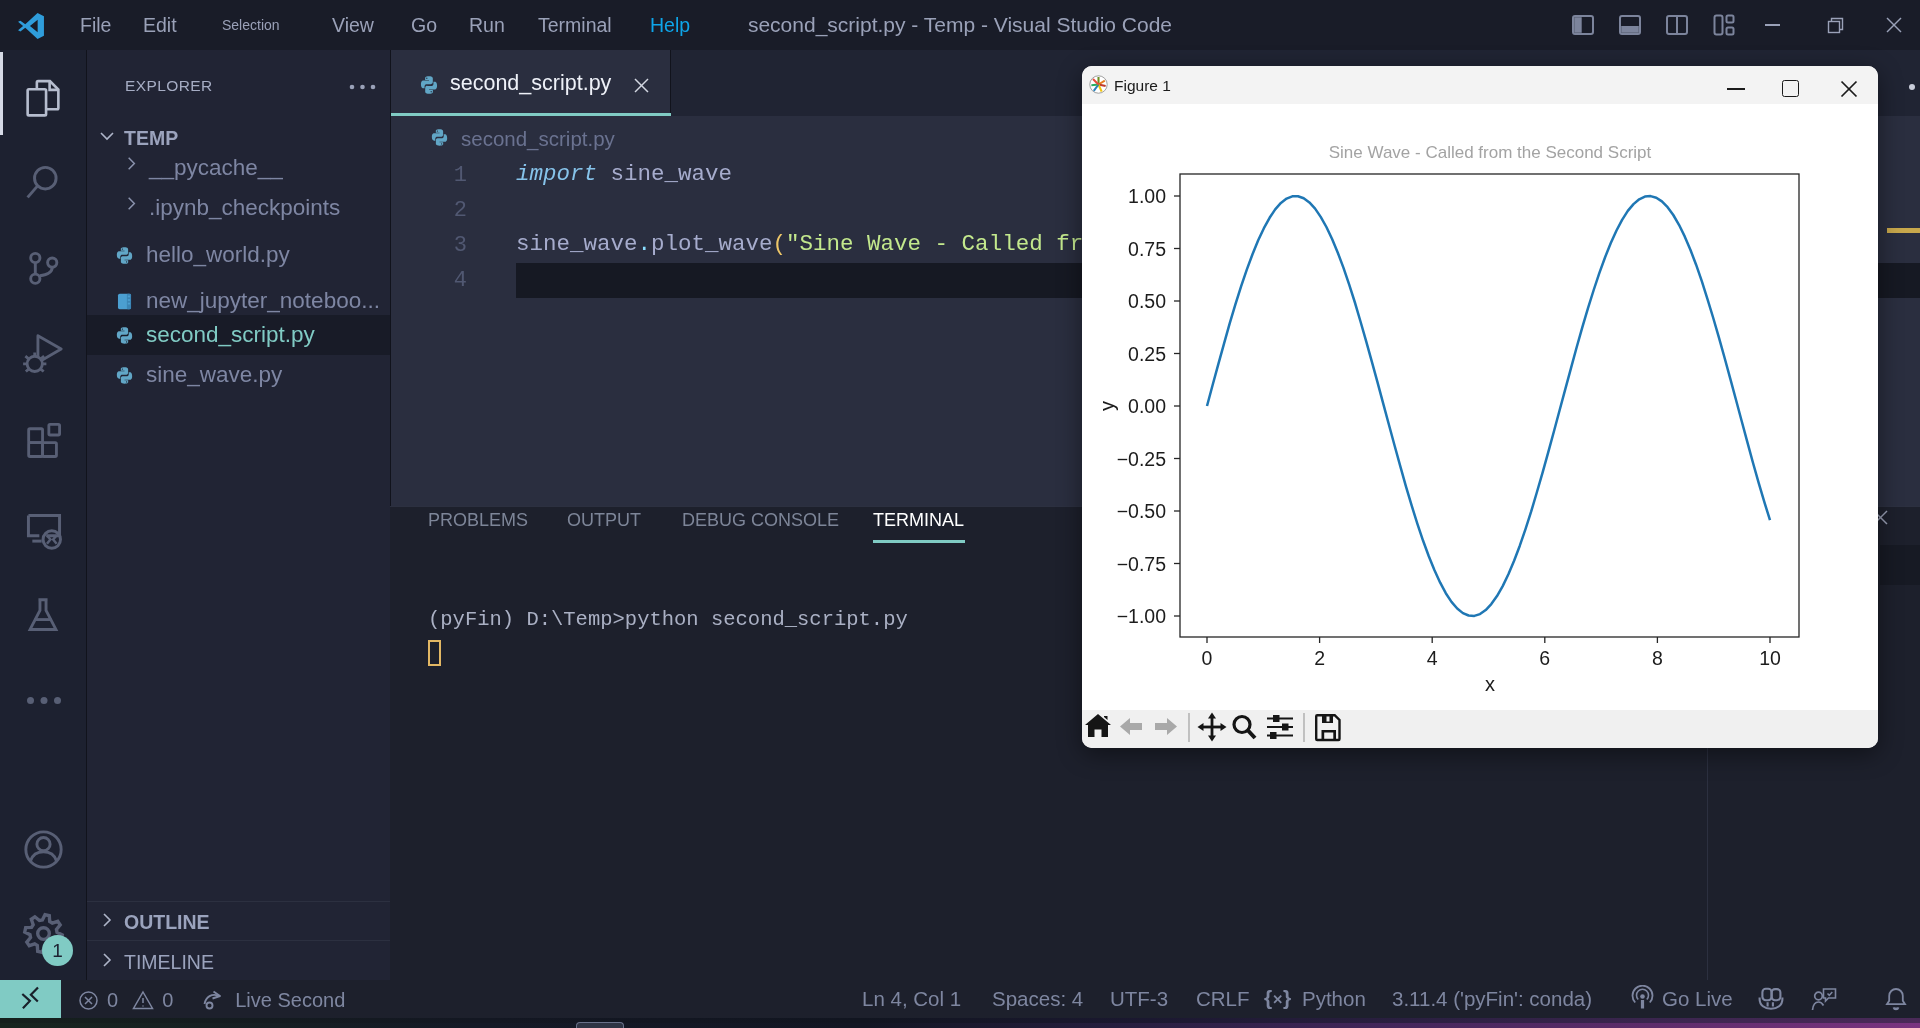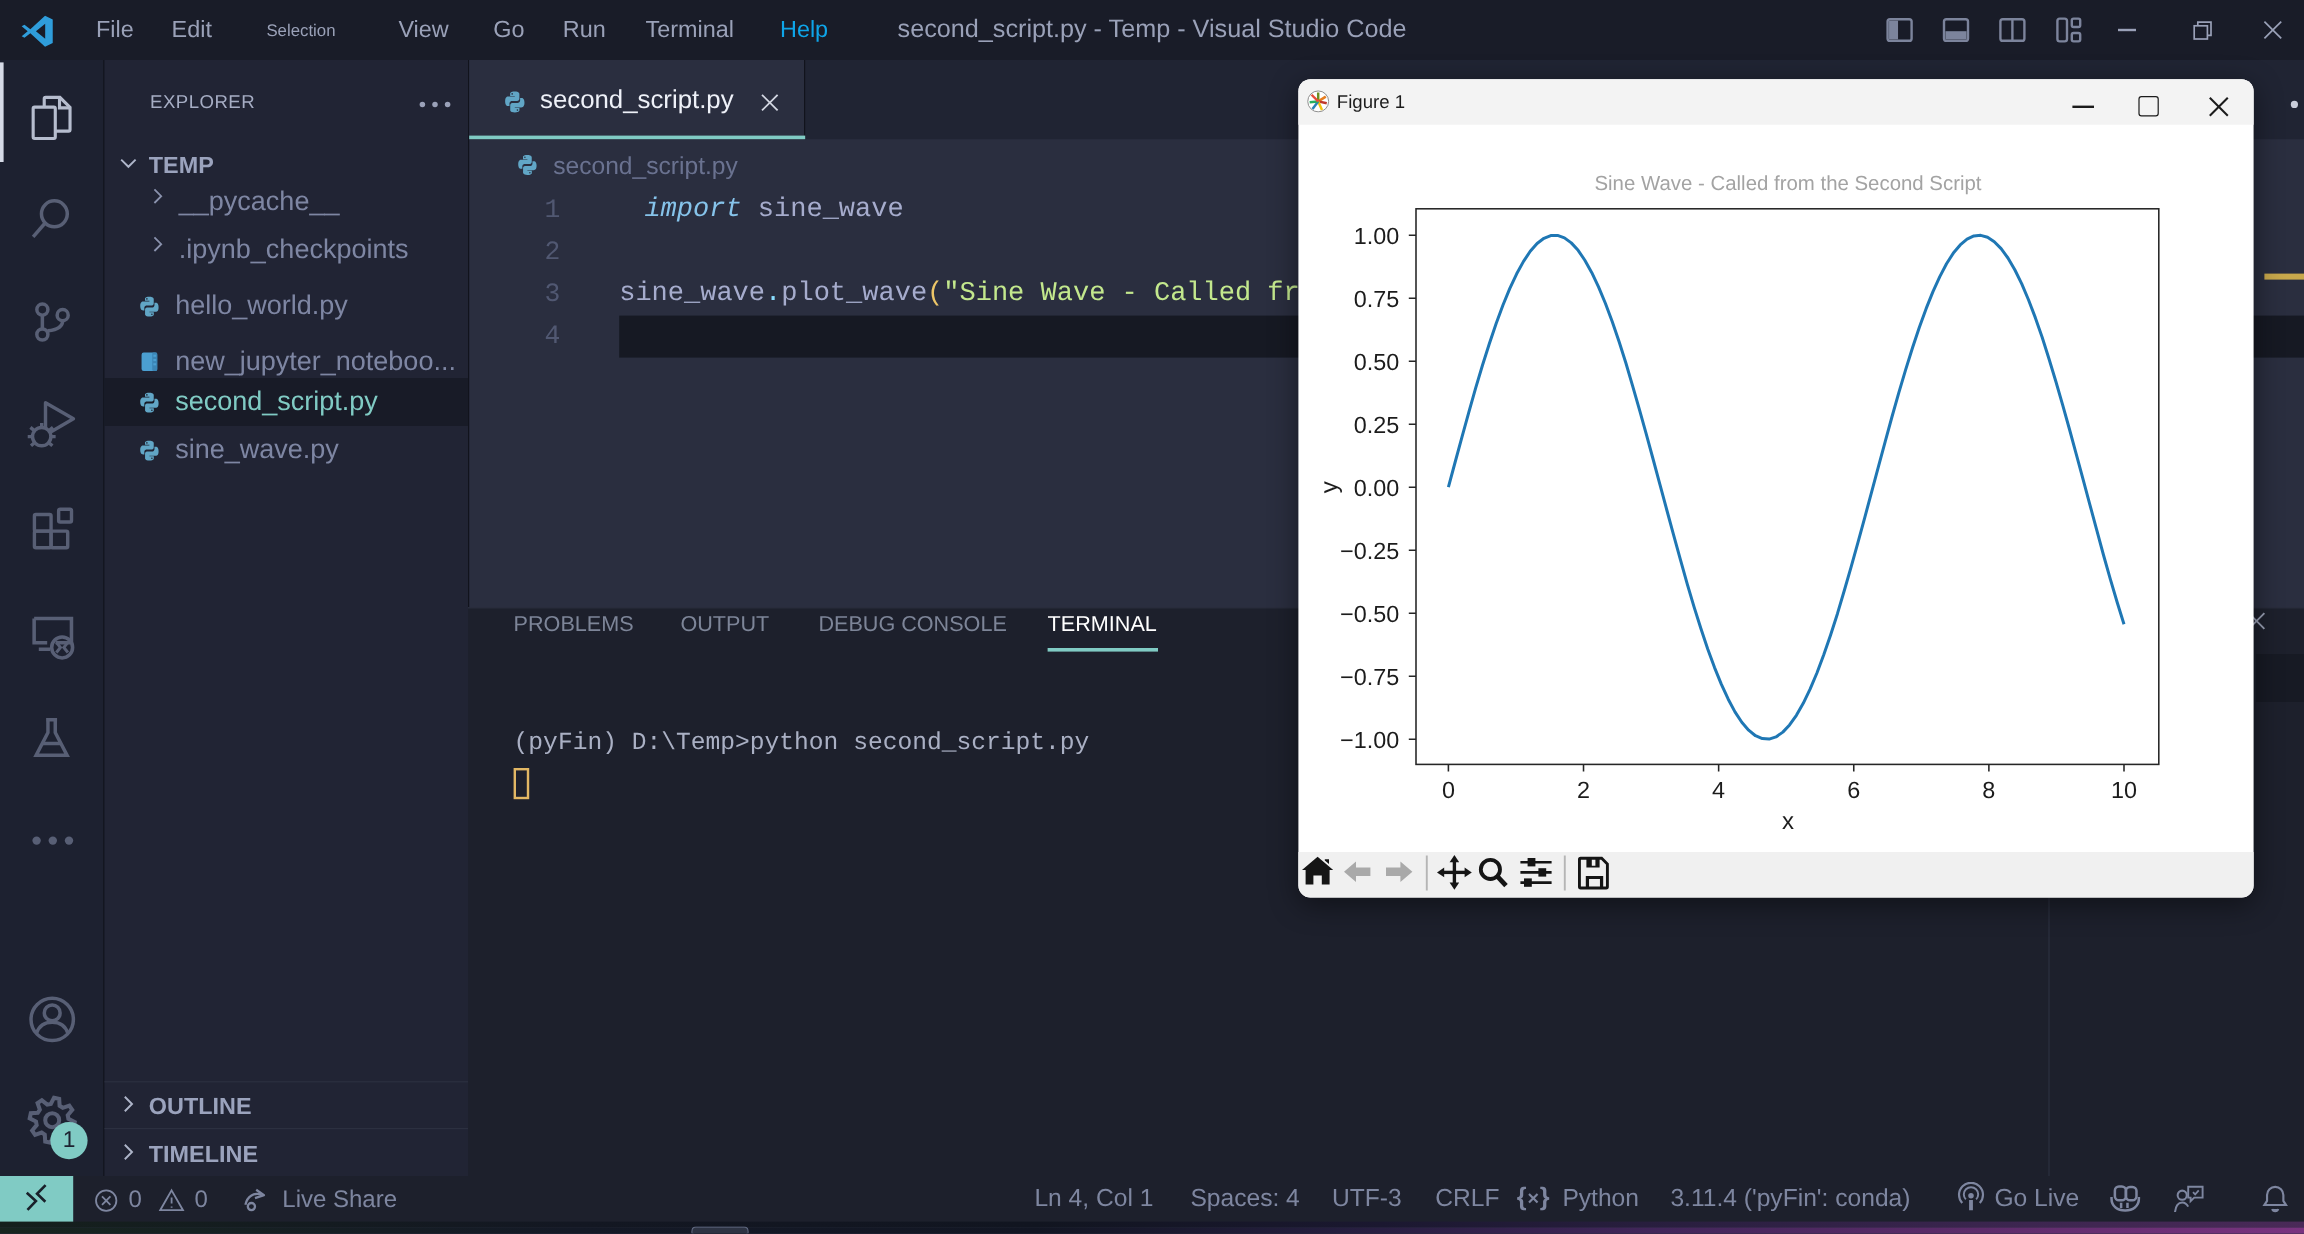--- a/index.html
+++ b/index.html
@@ -227,21 +227,21 @@
       <path d="M6 3 l6 6 -6 6"></path>
     </svg>
   </div>
 <div class="abs" style="left:124px;top:911px;color:#9ba3bd;font-size:19.5px;font-weight:bold;">OUTLINE</div>
 <div class="abs" style="left:87px;top:940px;width:303px;height:1px;background:#2c3040;"></div>
 <div class="abs" style="left:98px;top:951px;">
 <svg width="18" height="18" viewBox="0 0 18 18" fill="none" stroke="#aeb5c9" stroke-width="1.6">
       <path d="M6 3 l6 6 -6 6"></path>
     </svg>
   </div>
-<div class="abs" style="left:124px;top:951px;color:#9ba3bd;font-size:19.5px;font-weight:bold;">TIMELINE</div>
+<div class="abs" style="left:124px;top:951px;color:#9ba3bd;font-size:19.5px;font-weight:normal;">TIMELINE</div>
 
 <div class="abs" style="left:390px;top:50px;width:1530px;height:456px;background:#2a2e3f;border-left:1px solid #11131c;"></div>
 
 <div class="abs" style="left:391px;top:50px;width:1529px;height:66px;background:#202433;"></div>
 
 <div class="abs" style="left:391px;top:50px;width:280px;height:66px;background:#2a2e3f;border-right:1px solid #11131c;"></div>
 <div class="abs" style="left:391px;top:113px;width:280px;height:3px;background:#80cbc4;"></div>
 <div class="abs" style="left:419px;top:75px;">
     <svg width="20" height="20" viewBox="0 0 32 32">
 <path fill="#61a6c6" d="M15.9 2.1c-6.5 0-6.1 2.8-6.1 2.8v3h6.2v0.9H7.3c0 0-4.2-0.5-4.2 6.1 0 6.6 3.6 6.4 3.6 6.4h2.2v-3.1c0 0-0.1-3.6 3.6-3.6h6.2c0 0 3.4 0.1 3.4-3.3V5.5C22.1 5.5 22.6 2.1 15.9 2.1zM12.5 4.1c0.6 0 1.1 0.5 1.1 1.1 0 0.6-0.5 1.1-1.1 1.1 -0.6 0-1.1-0.5-1.1-1.1C11.4 4.6 11.9 4.1 12.5 4.1z"></path>
@@ -261,21 +261,21 @@
 <path fill="#61a6c6" d="M15.9 2.1c-6.5 0-6.1 2.8-6.1 2.8v3h6.2v0.9H7.3c0 0-4.2-0.5-4.2 6.1 0 6.6 3.6 6.4 3.6 6.4h2.2v-3.1c0 0-0.1-3.6 3.6-3.6h6.2c0 0 3.4 0.1 3.4-3.3V5.5C22.1 5.5 22.6 2.1 15.9 2.1zM12.5 4.1c0.6 0 1.1 0.5 1.1 1.1 0 0.6-0.5 1.1-1.1 1.1 -0.6 0-1.1-0.5-1.1-1.1C11.4 4.6 11.9 4.1 12.5 4.1z"></path>
 <path fill="#61a6c6" d="M16.1 29.9c6.5 0 6.1-2.8 6.1-2.8v-3h-6.2v-0.9h8.7c0 0 4.2 0.5 4.2-6.1 0-6.6-3.6-6.4-3.6-6.4h-2.2v3.1c0 0 0.1 3.6-3.6 3.6h-6.2c0 0-3.4-0.1-3.4 3.3v5.6C9.9 26.5 9.4 29.9 16.1 29.9zM19.5 27.9c-0.6 0-1.1-0.5-1.1-1.1 0-0.6 0.5-1.1 1.1-1.1 0.6 0 1.1 0.5 1.1 1.1C20.6 27.4 20.1 27.9 19.5 27.9z"></path>
 </svg>
   </div>
 <div class="abs" style="left:461px;top:127px;color:#6a7290;font-size:20.5px;">second_script.py</div>
 
 <div class="abs" style="left:516px;top:263px;width:1404px;height:35px;background:#161923;"></div>
 
 <div class="abs mono" style="left:390px;top:158px;width:77px;text-align:right;color:#515872;font-size:22px;line-height:35px;">1<br>2<br>3<br>4</div>
 
-<div class="abs mono" style="left:516px;top:157px;font-size:22.5px;line-height:35px;white-space:pre;color:#a6accd;"><span style="color:#86c3ea;font-style:italic;margin-left:21px;">import</span> sine_wave
+<div class="abs mono" style="left:516px;top:157px;font-size:22.5px;line-height:35px;white-space:pre;color:#a6accd;"><span style="color:#86c3ea;font-style:italic;">import</span> sine_wave
 
 sine_wave<span style="color:#89ddff;">.</span>plot_wave<span style="color:#edc668;">(</span><span style="color:#c3e88d;">"Sine Wave - Called from the Second Script"</span><span style="color:#edc668;">)</span></div>
 
 <div class="abs" style="left:1887px;top:228px;width:33px;height:5px;background:#c8a84c;"></div>
 <div class="abs" style="left:1909px;top:84px;width:6px;height:6px;border-radius:50%;background:#c9cdda;"></div>
 
 <div class="abs" style="left:390px;top:506px;width:1530px;height:474px;background:#1d202c;border-top:1px solid #2c3040;"></div>
 <div class="abs" style="left:428px;top:506px;height:28px;line-height:28px;font-size:18px;color:#7d8598;">PROBLEMS</div>
 <div class="abs" style="left:567px;top:506px;height:28px;line-height:28px;font-size:18px;color:#7d8598;">OUTPUT</div>
 <div class="abs" style="left:682px;top:506px;height:28px;line-height:28px;font-size:18px;color:#7d8598;text-align:right;">DEBUG CONSOLE</div>
@@ -311,21 +311,21 @@
 <svg style="margin-left:14px;" width="22" height="20" viewBox="0 0 22 20" fill="none" stroke="#7e86a0" stroke-width="1.5">
       <path d="M11 2 L20.5 18.5 H1.5 Z"></path>
       <path d="M11 8 v5 M11 15.5 v1"></path>
     </svg>
 <span style="margin-left:8px;">0</span>
 <svg style="margin-left:28px;" width="26" height="25" viewBox="0 0 26 25" fill="none" stroke="#7e86a0" stroke-width="1.9">
       <path d="M3.5 16 C5 8.5 11 5.5 17 7.5"></path>
       <path d="M12.5 3.5 L19 8 l-7.5 2.5" stroke-linejoin="round"></path>
       <circle cx="8.5" cy="17.5" r="3"></circle>
     </svg>
-<span style="margin-left:8px;">Live Share</span>
+<span style="margin-left:8px;">Live Second</span>
 </div>
 
 <div class="abs" style="left:862px;top:980px;height:38px;line-height:38px;color:#7e86a0;font-size:20.5px;">Ln 4, Col 1</div>
 <div class="abs" style="left:992px;top:980px;height:38px;line-height:38px;color:#7e86a0;font-size:20.5px;">Spaces: 4</div>
 <div class="abs" style="left:1110px;top:980px;height:38px;line-height:38px;color:#7e86a0;font-size:20.5px;">UTF-3</div>
 <div class="abs" style="left:1196px;top:980px;height:38px;line-height:38px;color:#7e86a0;font-size:20.5px;">CRLF</div>
 <div class="abs" style="left:1264px;top:986px;color:#7e86a0;font-size:21px;font-weight:bold;">{<span style="font-size:13px;vertical-align:1px;">✕</span>}</div>
 <div class="abs" style="left:1302px;top:980px;height:38px;line-height:38px;color:#7e86a0;font-size:20.5px;">Python</div>
 <div class="abs" style="left:1392px;top:980px;height:38px;line-height:38px;color:#7e86a0;font-size:20.5px;">3.11.4 ('pyFin': conda)</div>
 <div class="abs" style="left:1630px;top:985px;">

